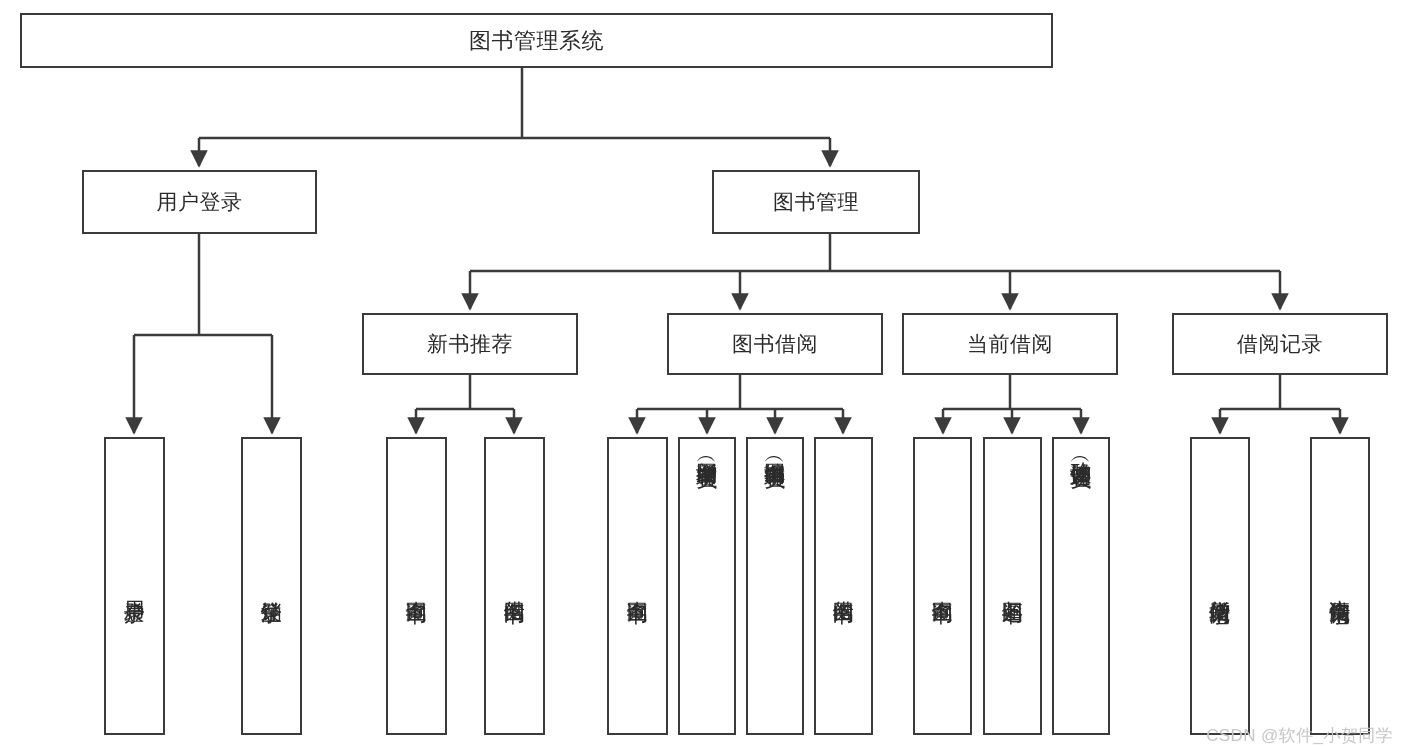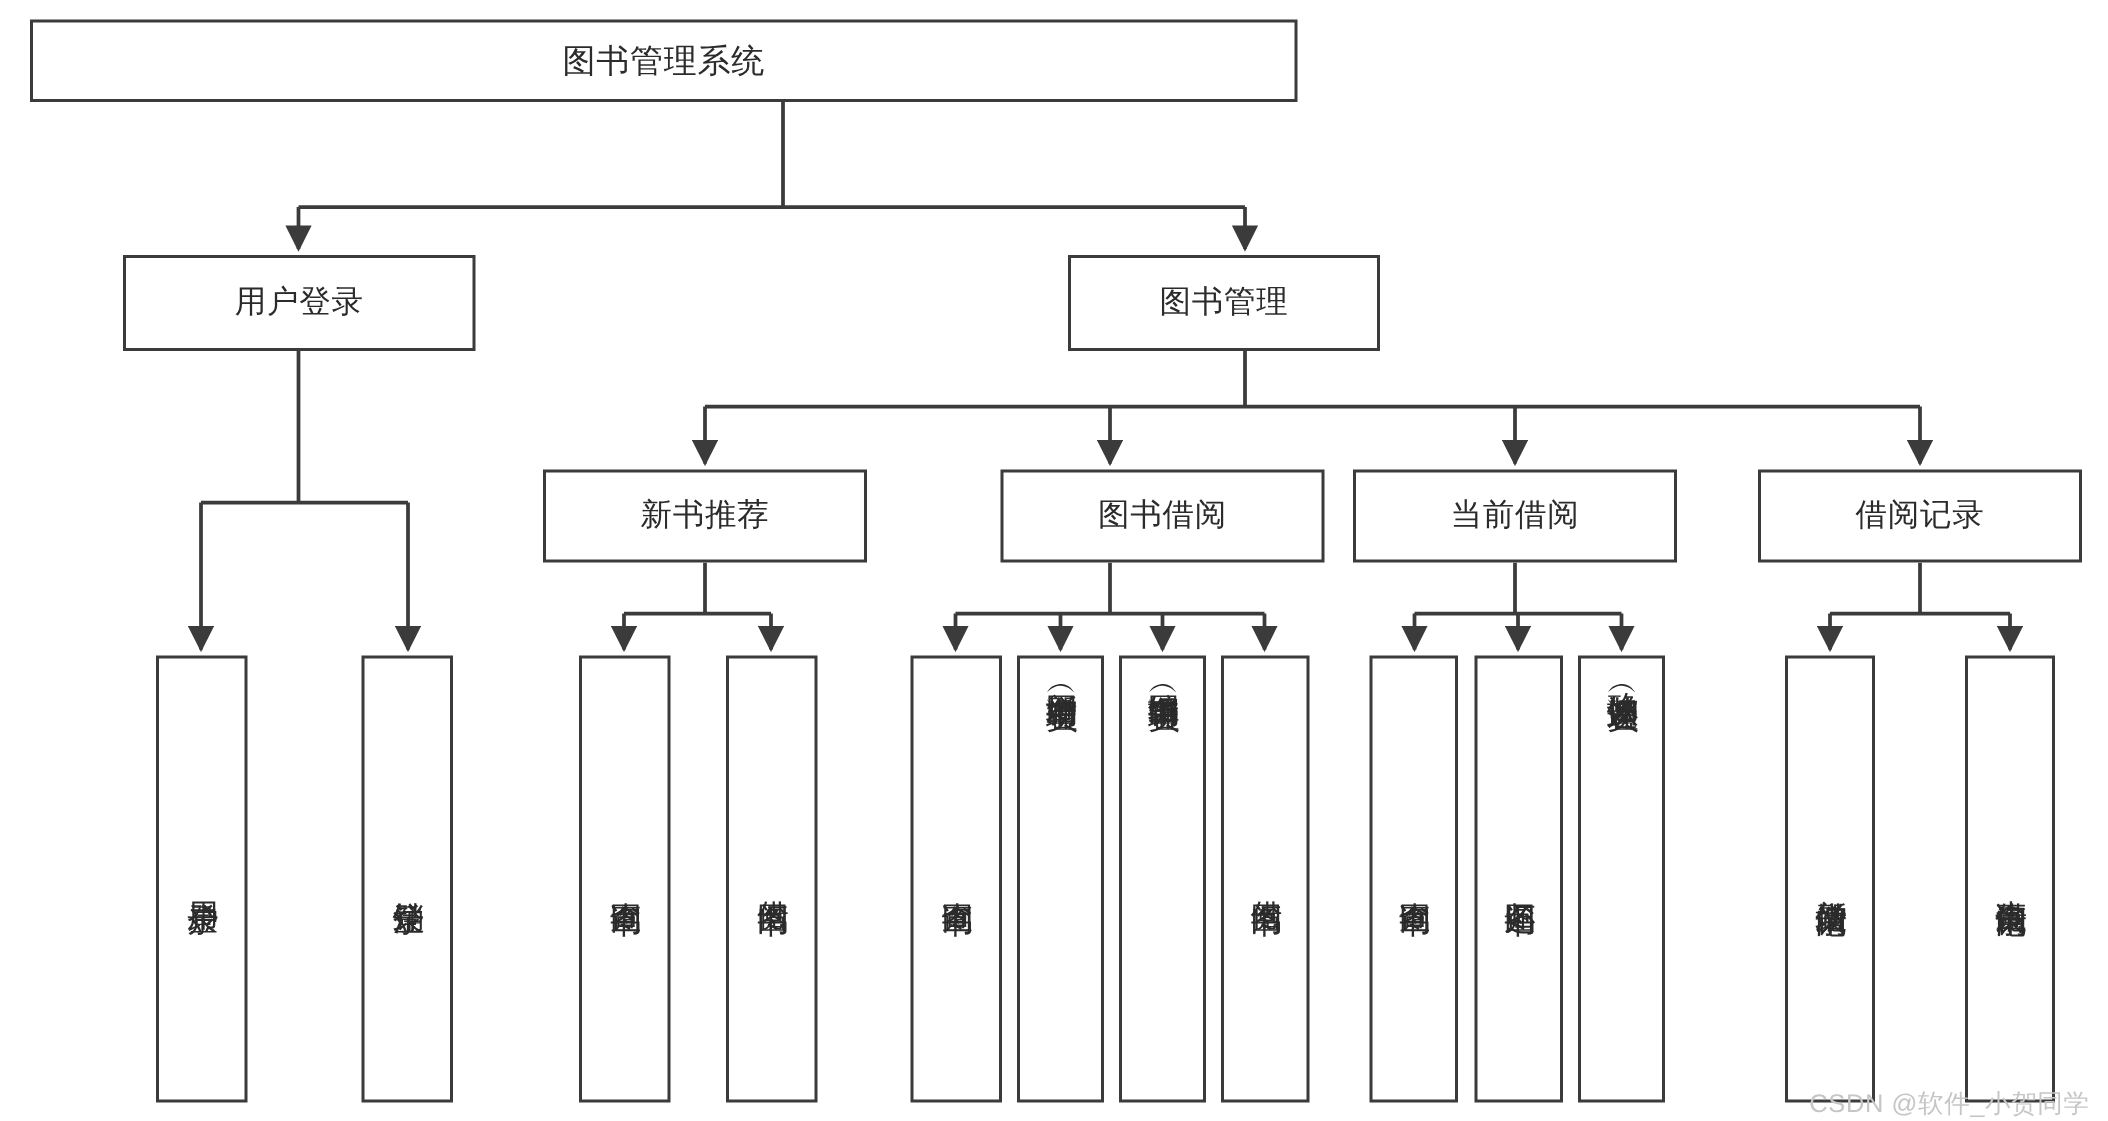--- a/index.html
+++ b/index.html
@@ -117,21 +117,21 @@
       <path d="M 1012 409 L 1012 433" marker-end="url(#arrow)"></path>
       <path d="M 1081 409 L 1081 433" marker-end="url(#arrow)"></path>
 
       <path d="M 1280 375 L 1280 409"></path>
       <path d="M 1220 409 L 1340 409"></path>
       <path d="M 1220 409 L 1220 433" marker-end="url(#arrow)"></path>
       <path d="M 1340 409 L 1340 433" marker-end="url(#arrow)"></path>
     </g>
   </svg>
 
-  <div class="node root" id="node-root" style="left: 20px; top: 13px; width: 845px; height: 55px;">
+  <div class="node root" id="node-root" style="left: 20px; top: 13px; width: 1033px; height: 55px;">
     <span class="label">图书管理系统</span>
   </div>
 
   <div class="node lvl1" id="node-l1-0" style="left: 82px; top: 170px; width: 235px; height: 64px;">
     <span class="label">用户登录</span>
   </div>
   <div class="node lvl1" id="node-l1-1" style="left: 712px; top: 170px; width: 208px; height: 64px;">
     <span class="label">图书管理</span>
   </div>
 

